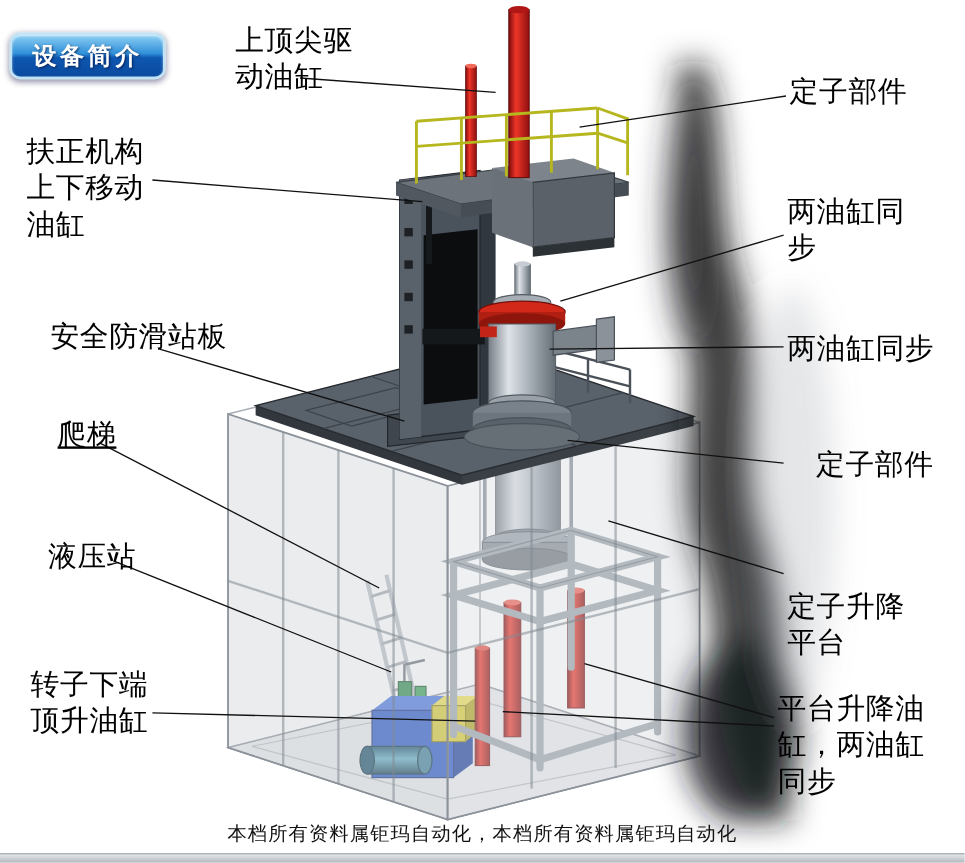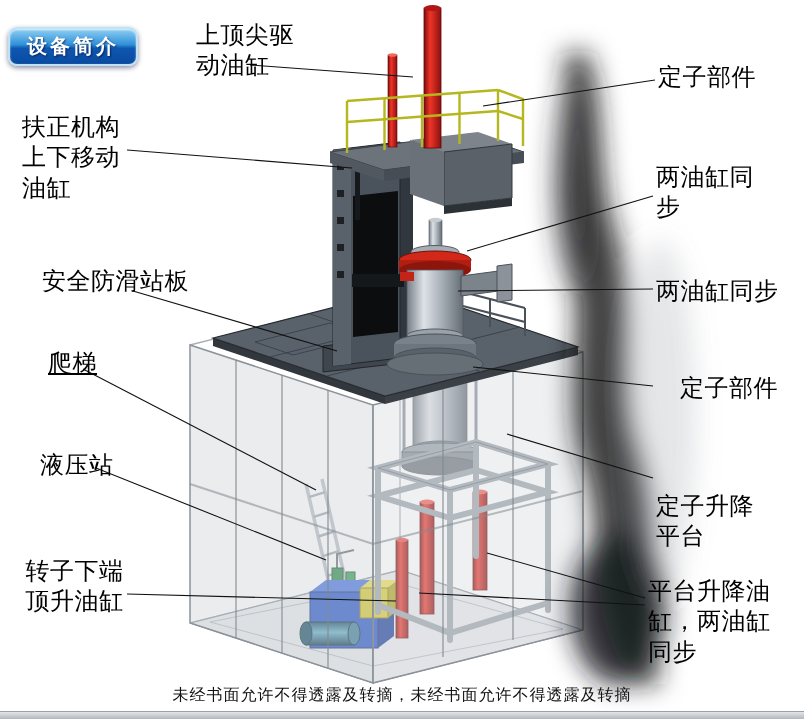--- a/index.html
+++ b/index.html
@@ -255,15 +255,15 @@
 <div class="label" style="left:656px; top:162px; width:105px;">两油缸同步</div>
 <div class="label nowrap" style="left:24px;  top:266px;margin-left:18px;">安全防滑站板</div>
 <div class="label nowrap" style="left:656px; top:276px;">两油缸同步</div>
 <div class="label nowrap" style="left:48px;  top:348px;text-decoration:underline;">爬梯</div>
 <div class="label nowrap" style="left:680px; top:373px;">定子部件</div>
 <div class="label nowrap" style="left:40px;  top:450px;">液压站</div>
 <div class="label" style="left:656px; top:446px; width:105px;margin-top:45px;">定子升降平台</div>
 <div class="label" style="left:22px;  top:556px; width:105px;text-align:center;">转子下端顶升油缸</div>
 <div class="label" style="left:648px; top:576px; width:145px;">平台升降油缸，两油缸同步</div>
 
-<div class="footer">未经书面允许不得透露及转摘，未经书面允许不得透露及转摘</div>
+<div class="footer">本档所有资料属钜玛自动化，本档所有资料属钜玛自动化</div>
 
 <div class="bottom-bar"></div>
 
 </body></html>

